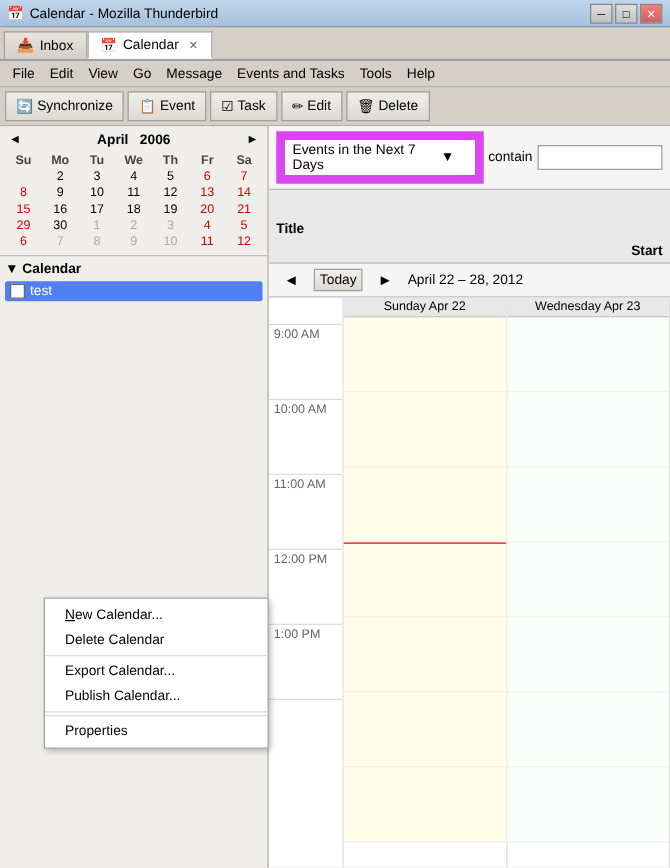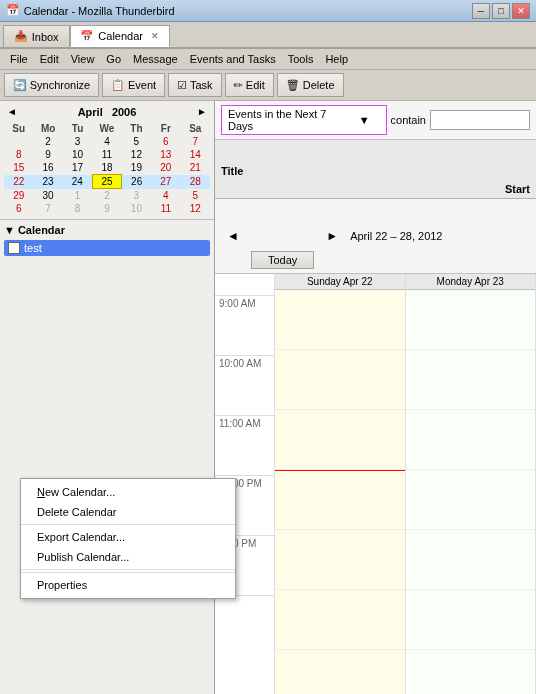--- a/index.html
+++ b/index.html
@@ -147,21 +147,21 @@
     
     .filter-bar {
       display: flex;
       align-items: center;
       padding: 4px 6px;
       border-bottom: 1px solid #c0c0c0;
       background: #f5f5f5;
       gap: 4px;
     }
     .filter-dropdown {
-      border: 1px solid #d946ef;
+      border: 7px solid #d946ef;
       padding: 2px 16px 2px 6px;
       font-size: 11px;
       background: white;
       position: relative;
       cursor: pointer;
       display: flex; align-items: center; gap: 3px;
     }
     .filter-label { font-size: 11px; }
     .filter-input {
       border: 1px solid #a0a0a0;
@@ -187,25 +187,24 @@
       display: flex;
       align-items: center;
       padding: 4px 8px;
       border-bottom: 1px solid #c0c0c0;
       background: #f5f5f5;
       gap: 8px;
     }
     .week-nav-btn { cursor: pointer; font-size: 12px; padding: 0 4px; }
     .week-nav-today {
       border: 1px solid #a0a0a0;
-      padding: 2px 16px;
+      padding: 2px 4px;
       background: linear-gradient(to bottom, #f0eeea, #dddad4);
       font-size: 11px;
       cursor: pointer;
-      margin-top: 48px;
     }
     .week-nav-range { font-size: 11px; }
 
     
     .week-view {
       flex: 1;
       display: flex;
       overflow: hidden;
     }
     .time-col {
@@ -237,23 +236,23 @@
       height: 60px;
       border-bottom: 1px solid #eee;
       background: #f9fff9;
       position: relative;
     }
     .day-slot-sunday { background: #fffde8; }
 
     
     .context-menu {
       position: absolute;
-      left: 20px;
+      left: 35px;
       top: 478px;
-      width: 216px;
+      width: 180px;
       background: #ffffff;
       border: 1px solid #a0a0a0;
       box-shadow: 2px 2px 5px rgba(0,0,0,0.3);
       z-index: 100;
       padding: 3px 0;
     }
     .ctx-item {
       padding: 4px 16px;
       font-size: 11px;
       cursor: pointer;
@@ -370,29 +369,20 @@
           </tr>
           <tr>
             <td class="cal-weekend">15</td>
             <td>16</td>
             <td>17</td>
             <td>18</td>
             <td>19</td>
             <td class="cal-weekend">20</td>
             <td class="cal-weekend">21</td>
           </tr>
-          <tr style="background:#cce8ff;">
-            <td class="cal-weekend">22</td>
-            <td>23</td>
-            <td>24</td>
-            <td class="cal-today">25</td>
-            <td>26</td>
-            <td class="cal-weekend">27</td>
-            <td class="cal-weekend">28</td>
-          </tr>
           <tr>
             <td class="cal-weekend">29</td>
             <td>30</td>
             <td class="cal-other-month">1</td>
             <td class="cal-other-month">2</td>
             <td class="cal-other-month">3</td>
             <td class="cal-other-month cal-weekend">4</td>
             <td class="cal-other-month cal-weekend">5</td>
           </tr>
           <tr>
@@ -461,21 +451,21 @@
         <div class="day-slot day-slot-sunday"></div>
         <div class="day-slot day-slot-sunday" style="position:relative;">
           <div style="position:absolute;top:0;left:0;right:0;height:1px;background:red;"></div>
         </div>
         <div class="day-slot day-slot-sunday"></div>
         <div class="day-slot day-slot-sunday"></div>
         <div class="day-slot day-slot-sunday"></div>
       </div>
 
       <div class="day-col">
-        <div class="day-header">Monday Apr 23</div>
+        <div class="day-header">Wednesday Apr 23</div>
         <div class="day-slot"></div>
         <div class="day-slot"></div>
         <div class="day-slot"></div>
         <div class="day-slot"></div>
         <div class="day-slot"></div>
         <div class="day-slot"></div>
         <div class="day-slot"></div>
       </div>
     </div>
   </div>

